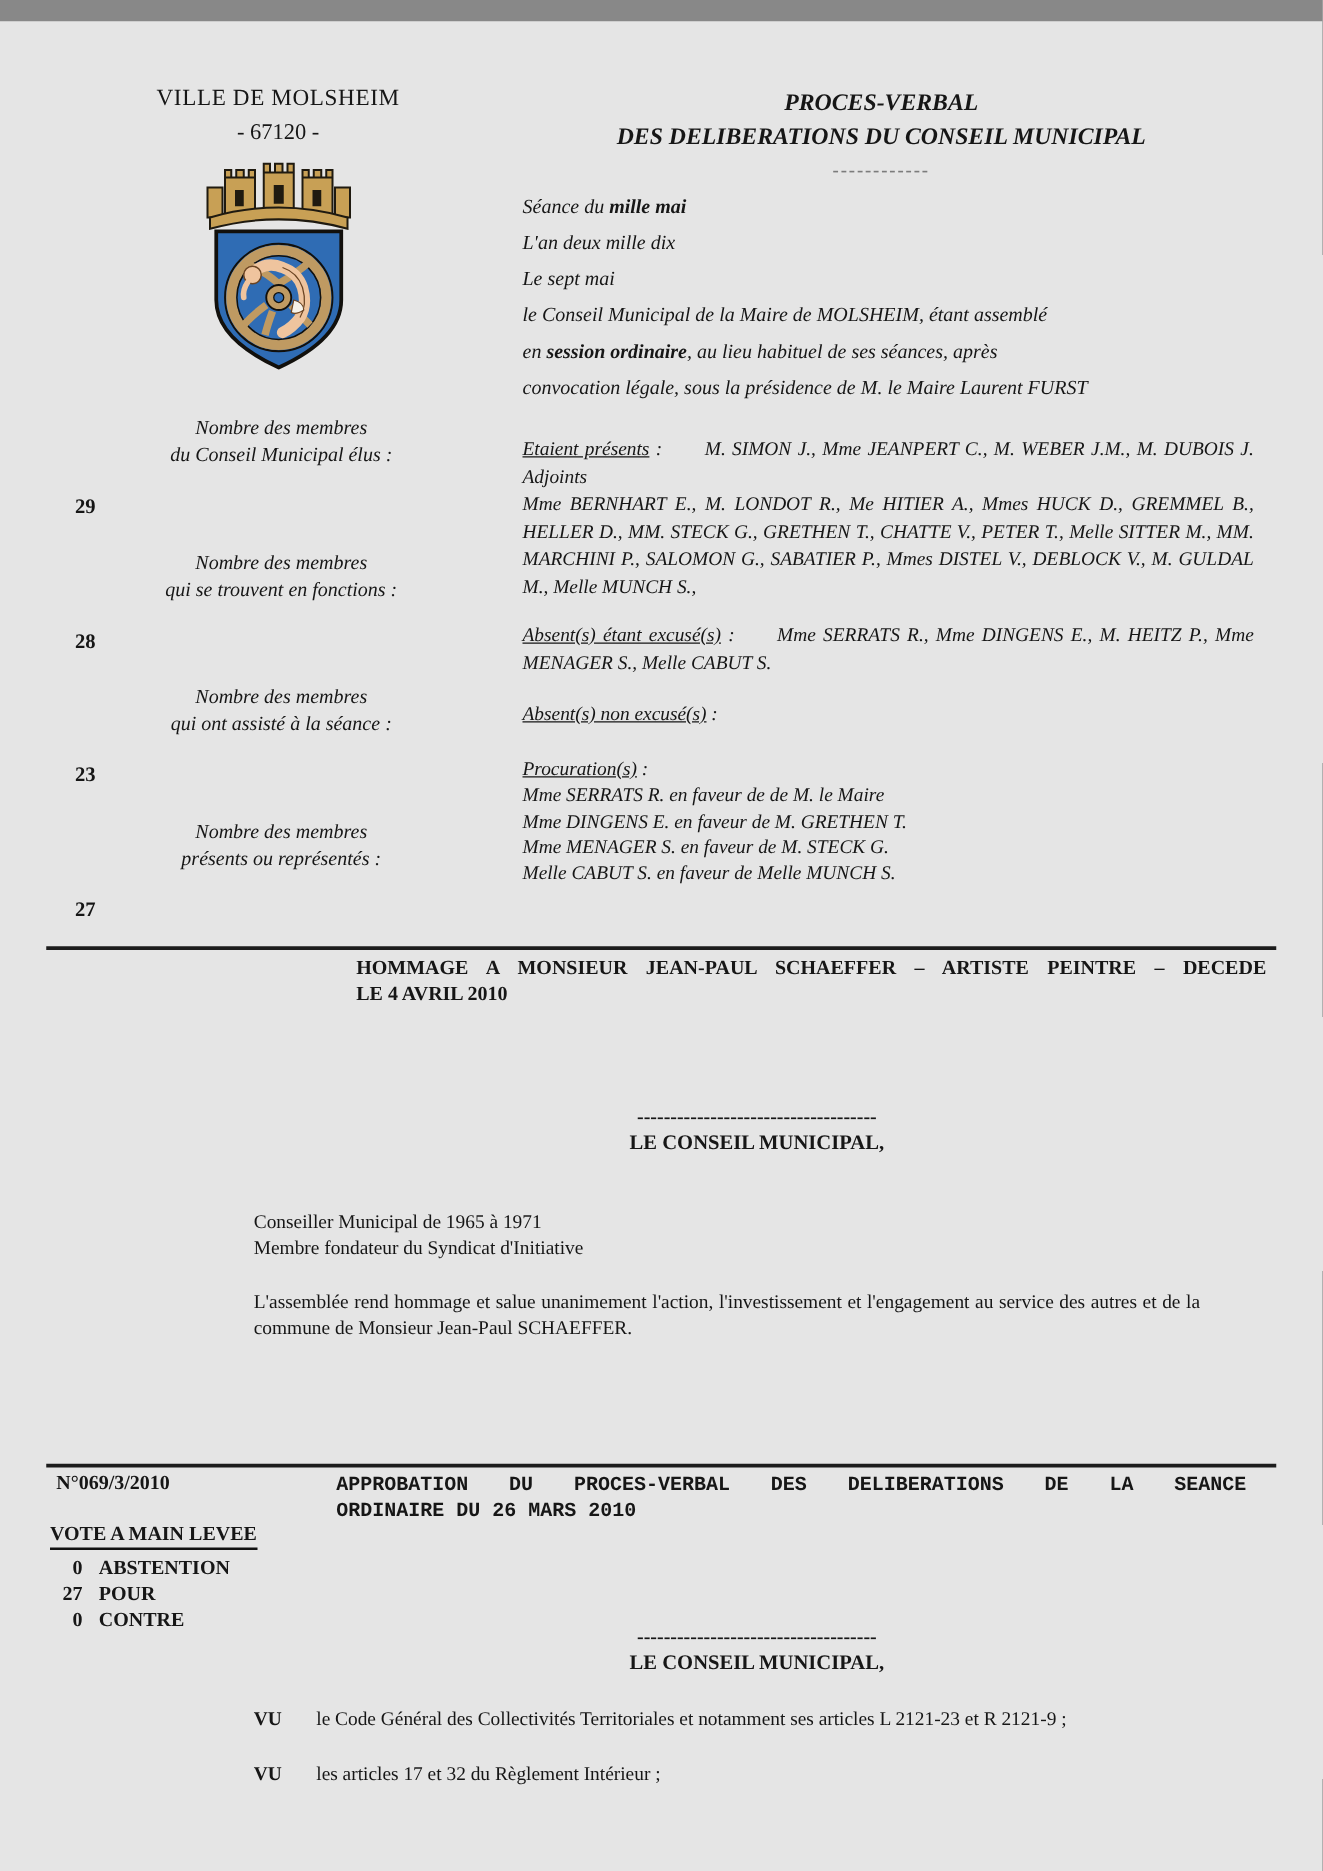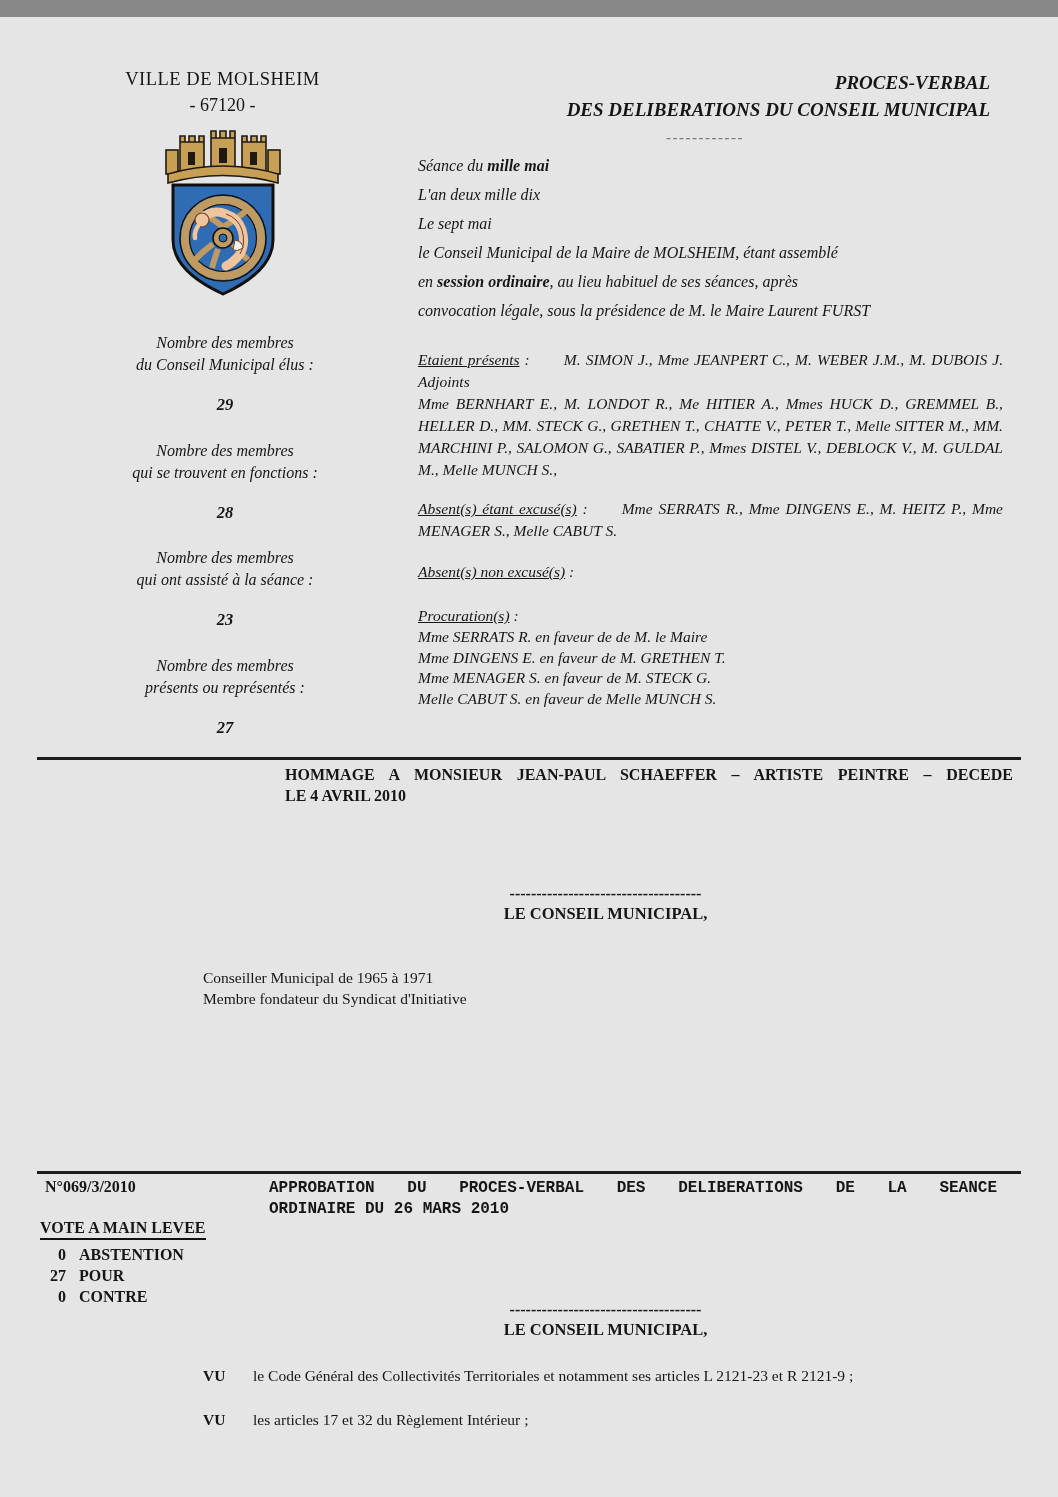--- a/index.html
+++ b/index.html
@@ -10,27 +10,27 @@
   }
   .abs{position:absolute;}
   .center{text-align:center;}
   .b{font-weight:bold;}
   .u{text-decoration:underline;}
   .just{text-align:justify;}
   .just-last{text-align:justify;text-align-last:justify;}
   
   .commune{font-size:18.5px;letter-spacing:.5px;}
   .postal{font-size:18px;margin-top:5px;}
-  .doc-title{font-size:19px;font-weight:bold;font-style:italic;line-height:27px;text-align:right;}
+  .doc-title{font-size:19px;font-weight:bold;font-style:italic;line-height:27px;}
   .short-dashes{color:#7c7c7c;font-weight:bold;font-size:15px;letter-spacing:1.5px;}
   
   .seance{font-size:16px;font-style:italic;line-height:29px;}
   
   .membre-label{font-size:16px;font-style:italic;line-height:22px;text-align:center;}
-  .membre-value{font-size:16.5px;font-weight:bold;font-style:italic;text-align:center;margin-top:19px;}
+  .membre-value{font-size:16.5px;font-weight:bold;margin-top:19px;}
   
   .attend{font-size:15.5px;font-style:italic;line-height:22px;}
   .attend p{margin:0;}
   .gap-sp{display:inline-block;width:34px;}
   .proc-lines{line-height:20.6px;}
   
   .rule{background:#1c1c1c;height:3px;}
   
   .sec-heading{font-size:16px;font-weight:bold;line-height:21px;}
   .dashes-bold{font-size:16px;font-weight:bold;letter-spacing:0;}
@@ -165,20 +165,21 @@
   </div>
 
   <div class="abs center dashes-bold" style="left:203px;top:868px;width:805px;">------------------------------------</div>
   <div class="abs center conseil" style="left:203px;top:887px;width:805px;">LE CONSEIL MUNICIPAL,</div>
 
   <div class="abs body-txt" style="left:203px;top:928px;width:757px;">
     <div style="margin-top:22px;">
       <div>Conseiller Municipal de 1965 à 1971</div>
       <div>Membre fondateur du Syndicat d'Initiative</div>
     </div>
+    <p class="just" style="margin-top:21px;">L'assemblée rend hommage et salue unanimement l'action, l'investissement et l'engagement au service des autres et de la commune de Monsieur Jean-Paul SCHAEFFER.</p>
   </div>
 
   <div class="abs rule" style="left:37px;top:1154px;width:984px;"></div>
 
   <div class="abs delib-num" style="left:45px;top:1161px;">N°069/3/2010</div>
   <div class="abs sec-heading" style="left:269px;top:1161px;width:728px;font-family:Liberation Mono, monospace;">
     <div class="just-last">APPROBATION DU PROCES-VERBAL DES DELIBERATIONS DE LA SEANCE</div>
     <div>ORDINAIRE DU 26 MARS 2010</div>
   </div>
 

